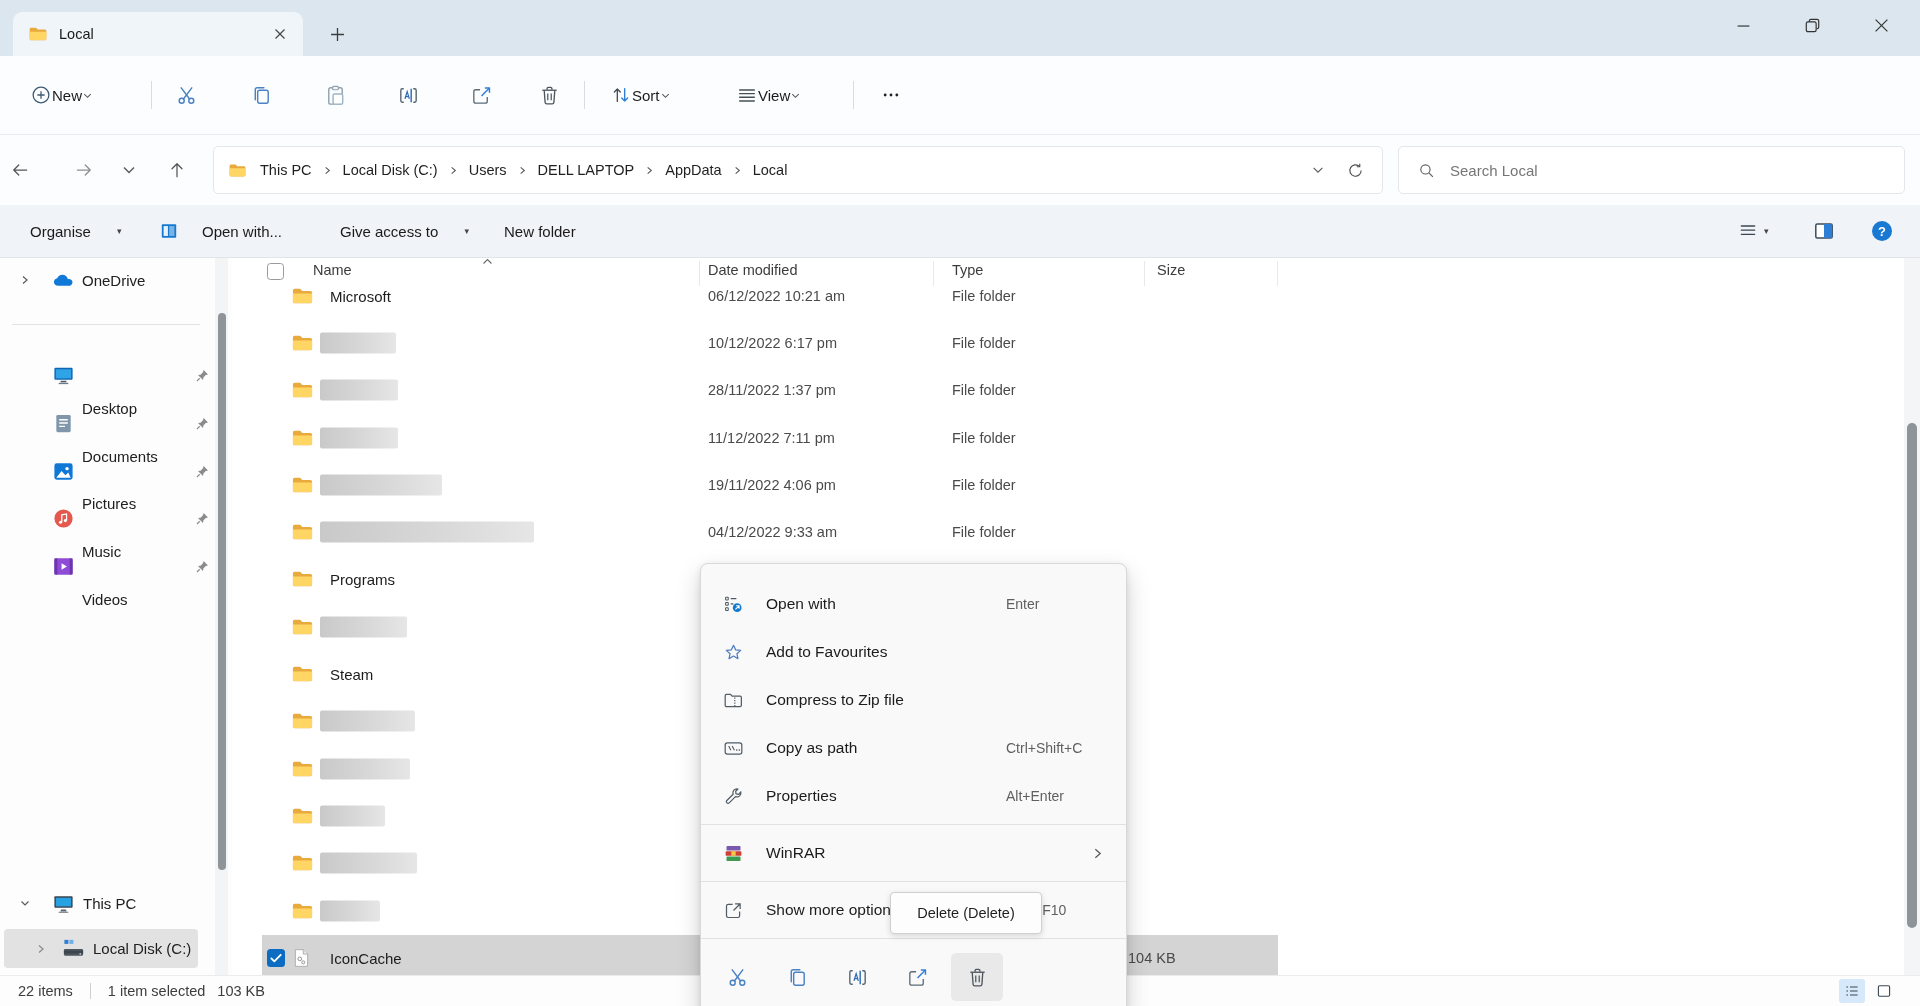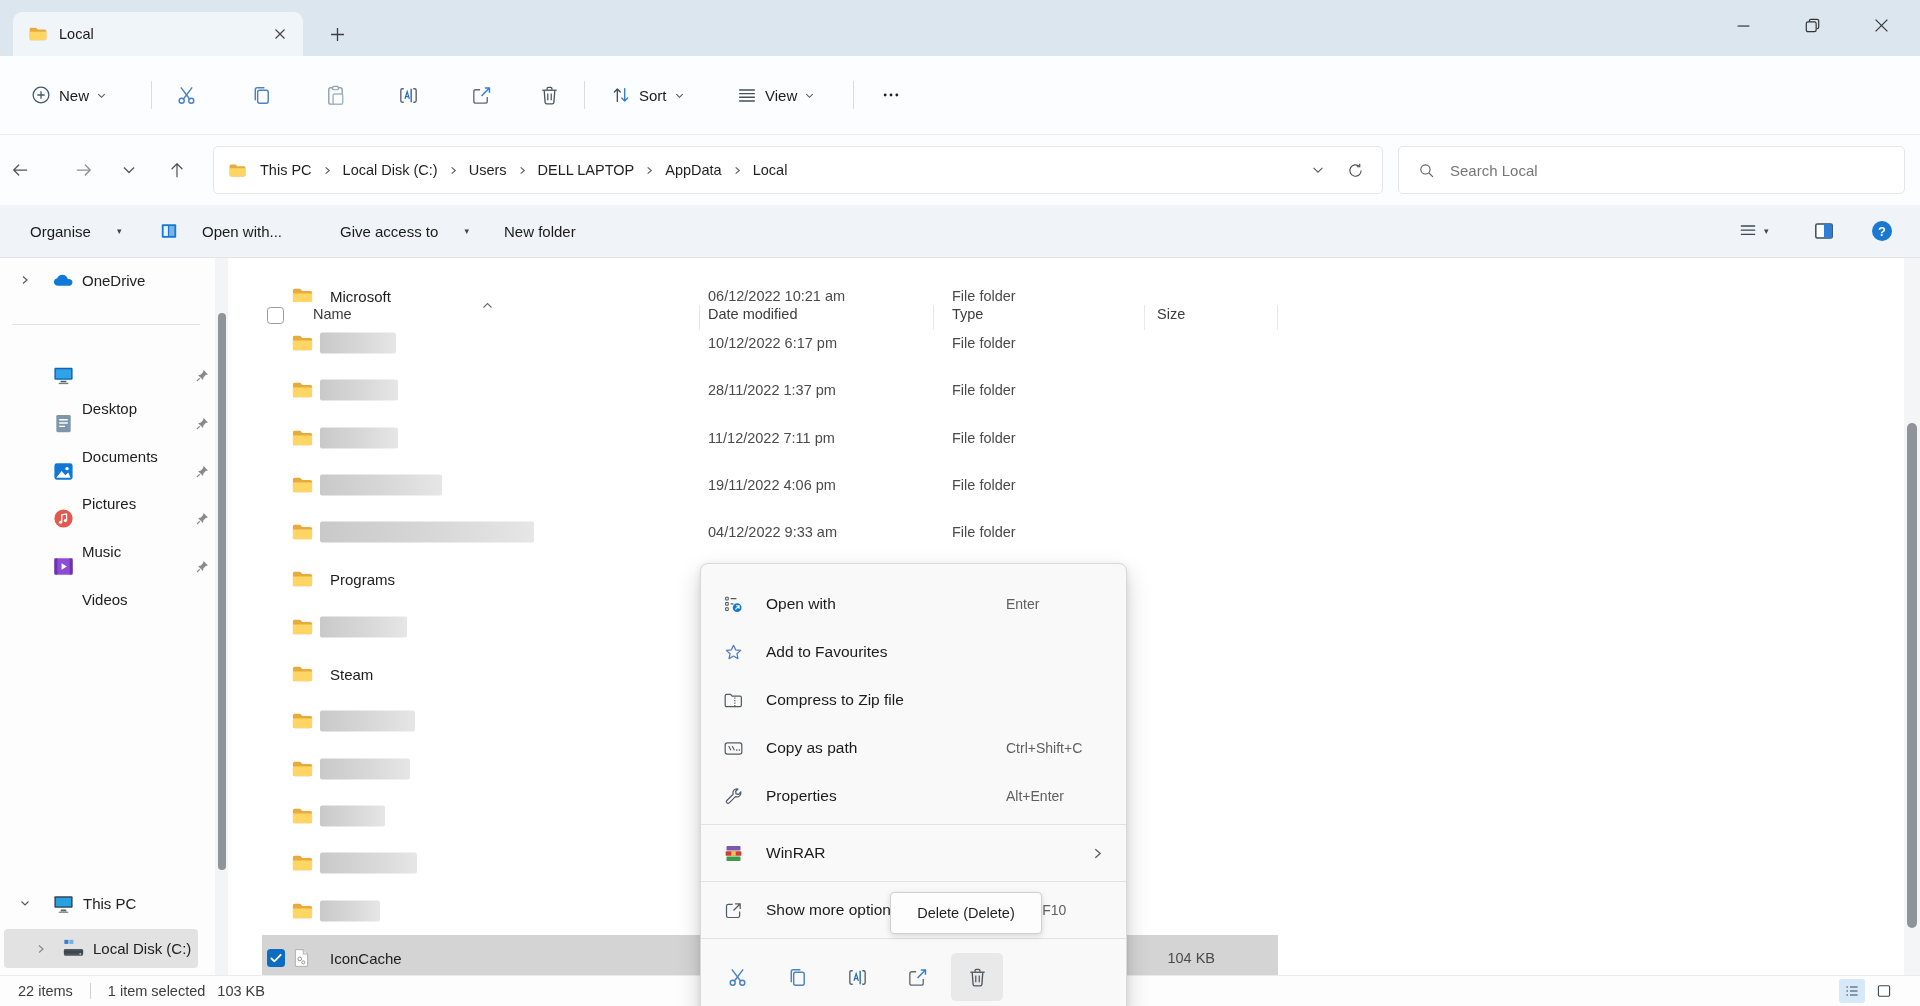--- a/index.html
+++ b/index.html
@@ -12,21 +12,21 @@
   .tab { position:absolute; left:13px; bottom:0; width:290px; height:44px; background:#f0f5f9;
          border-radius:9px 9px 0 0; display:flex; align-items:center; padding:0 10px 0 15px; gap:11px; }
   .tab-title { font-size:14.5px; color:#191919; }
   .tab-close { margin-left:auto; width:26px; height:26px; display:flex; align-items:center; justify-content:center; border-radius:4px; }
   .newtab { position:absolute; left:322px; bottom:7px; width:30px; height:30px; display:flex; align-items:center; justify-content:center; }
   .win-controls { position:absolute; right:4px; top:0; height:50px; display:flex; }
   .wbtn { width:69px; height:50px; display:flex; align-items:center; justify-content:center; }
 
   
   .toolbar { position:absolute; top:56px; left:0; right:0; height:79px; background:#fbfdfe; border-bottom:1px solid #e9ecef; }
-  .tb-group { position:absolute; top:0; height:78px; display:flex; align-items:center; gap:7px; }
+  .tb-group { position:absolute; top:0; height:78px; display:flex; align-items:center; }
   .tb-label { font-size:15px; color:#1b1b1b; }
   .tb-sep { position:absolute; top:25px; width:1px; height:28px; background:#d9dde1; }
   .tb-btn { position:absolute; top:17px; width:44px; height:44px; display:flex; align-items:center; justify-content:center; border-radius:4px; }
 
   
   .addressrow { position:absolute; top:135px; left:0; right:0; height:70px; background:#fbfdfe; }
   .nav-btn { position:absolute; top:17px; width:36px; height:36px; display:flex; align-items:center; justify-content:center; border-radius:4px; }
   .address-box { position:absolute; left:213px; top:11px; width:1170px; height:48px; background:#fff;
                  border:1px solid #e4e7ea; border-radius:5px; display:flex; align-items:center; padding:0 10px 0 14px; }
   .crumb { font-size:14.5px; color:#1f1f1f; padding:0 9px; white-space:nowrap; }
@@ -55,38 +55,38 @@
   .side-icon { position:absolute; left:52px; width:24px; display:flex; }
   .side-pin { position:absolute; right:22px; display:flex; }
   .side-divider { position:absolute; left:12px; width:188px; height:1px; background:#e4e4e4; }
   .pinned-wrap { position:absolute; top:94px; left:0; right:0; }
   .pinned-row { position:relative; height:47.7px; }
   .pinned-row .side-label { position:absolute; left:82px; top:50%; transform:translateY(-50%);margin-top:32px; }
   .side-scroll-track { position:absolute; left:215px; top:0; bottom:0; width:13px; background:#f3f4f5; }
   .side-scroll-thumb { position:absolute; left:218px; top:55px; width:8px; height:557px; background:#8f9499; border-radius:4px; }
 
   
-  .header-row { position:absolute; top:0; left:232px; right:16px; height:30px; background:#fff; z-index:5;margin-top:44px; }
+  .header-row { position:absolute; top:0; left:232px; right:16px; height:30px; background:#fff; z-index:5; }
   .hsep { position:absolute; top:3px; width:1px; height:25px; background:#e8e8e8; }
   .hcell { position:absolute; top:4px; font-size:14.5px; color:#3c3c3c; }
   .hcheck { position:absolute; left:35px; top:5px; width:17px; height:17px; border:1px solid #9a9a9a; border-radius:3.5px; background:#fff; }
   .hcaret { position:absolute; left:249px; top:-1px; }
 
   
   .rows { position:absolute; top:14px; left:0; right:0; z-index:1; }
   .row { position:relative; height:47.3px; }
   .row.selected::before { content:""; position:absolute; left:262px; right:642px; top:1px; bottom:1px; background:#d4d4d4; }
   .c-check { position:absolute; left:267px; top:50%; transform:translateY(-50%); z-index:2; }
   .c-icon  { position:absolute; left:291px; top:50%; transform:translateY(-50%); z-index:2; }
   .c-name  { position:absolute; left:330px; top:50%; transform:translateY(-50%); font-size:15px; color:#1c1c1c; z-index:2; white-space:nowrap; }
   .c-redacted { position:absolute; left:320px; top:50%; transform:translateY(-50%); height:21px; border-radius:2px;
                 background:linear-gradient(90deg,#c9c9c9 0%,#d8d8d8 55%,#e6e6e6 100%); z-index:2; }
   .c-date  { position:absolute; left:708px; top:50%; transform:translateY(-50%); font-size:14.5px; color:#4a4a4a; z-index:2; }
   .c-type  { position:absolute; left:952px; top:50%; transform:translateY(-50%); font-size:14.5px; color:#4a4a4a; z-index:2; }
-  .c-size  { position:absolute; left:1076px; width:139px; text-align:right; top:50%; transform:translateY(-50%); font-size:14.5px; color:#4a4a4a; z-index:2; }
+  .c-size  { position:absolute; left:1128px; width:139px; text-align:left; top:50%; transform:translateY(-50%); font-size:14.5px; color:#4a4a4a; z-index:2; }
 
   
   .main-scrollbar { position:absolute; right:0; top:0; bottom:0; width:16px; background:#f4f5f6; z-index:6; }
   .main-scroll-thumb { position:absolute; left:3px; width:10px; top:165px; height:505px; background:#8f9499; border-radius:5px; }
 
   
   .statusbar { position:absolute; bottom:0; left:0; right:0; height:31px; background:#fdfdfe; border-top:1px solid #ececec;
                display:flex; align-items:center; font-size:14.5px; color:#3d3d3d; z-index:10; }
   .sb-count { margin-left:18px; }
   .sb-div { width:1px; height:16px; background:#cfcfcf; margin:0 17px; }

